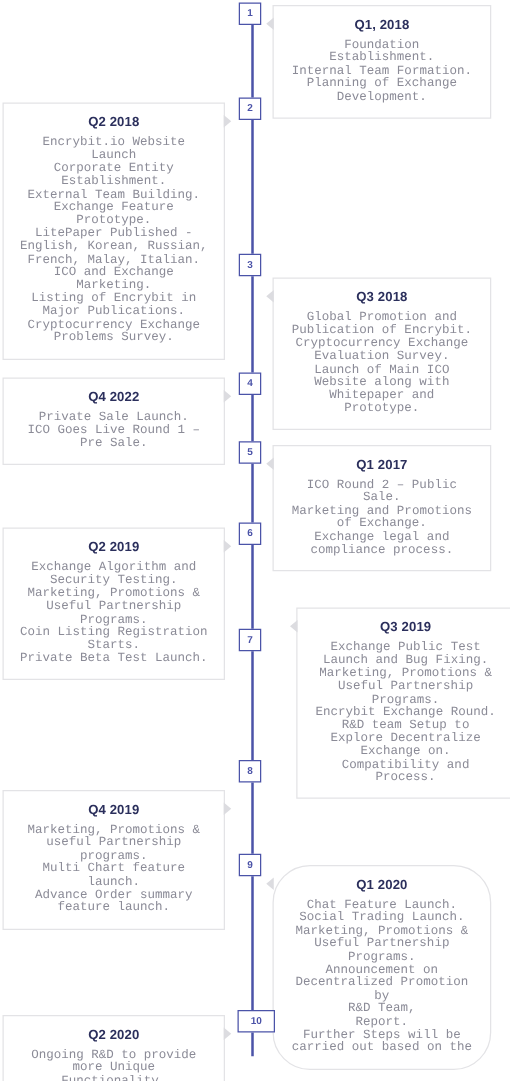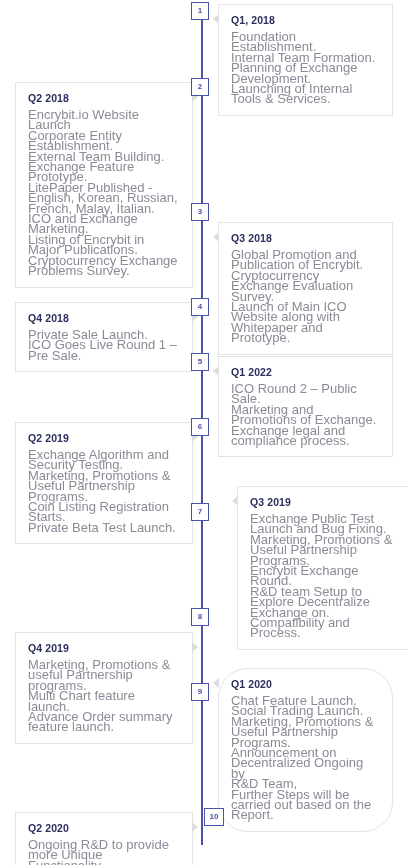--- a/index.html
+++ b/index.html
@@ -42,34 +42,35 @@
     background: #ffffff;
     color: #4b53a8;
     font-size: 8px;
     font-weight: bold;
     line-height: 16px;
     text-align: center;
     letter-spacing: 0px;
     z-index: 5;
   }
   .marker.wide {
-    left: 204px;
-    width: 20px;
+    left: 190px;
+    width: 30px;
   }
 
   
   .card {
     position: absolute;
     box-sizing: border-box;
     background: #ffffff;
     border: 1px solid #e3e3e6;
     padding: 9px 12px 10px 12px;
     width: 178px;
-  }
-  .card.left  { left: 15px; }
+    text-align: center;
+  }
+  .card.left  { left: 2px; }
   .card.right { left: 218px; width: 175px; }
 
   
   .caret {
     position: absolute;
     top: 9px;
     width: 0;
     height: 0;
     border-top: 5px solid transparent;
     border-bottom: 5px solid transparent;
@@ -89,25 +90,26 @@
     color: #2b2f5c;
     margin: 0 0 6px 0;
     letter-spacing: 0.1px;
   }
   .card-body {
     margin: 0;
     padding: 0;
     list-style: none;
   }
   .card-body li {
-    font-size: 13px;
+    font-size: 10px;
     line-height: 10.4px;
     color: #8b8b97;
     margin: 0;
     padding: 0;
+    font-family: Liberation Mono, monospace;
   }
 </style>
 </head>
 <body>
 
 <div id="timeline-root">
   <div class="spine-line"></div>
   <div id="markers-layer">
       <div class="marker" style="top: 2px;">1</div>
       <div class="marker" style="top: 78px;">2</div>
@@ -121,21 +123,20 @@
       <div class="marker wide" style="top: 808px;">10</div>
     </div>
   <div id="cards-layer">
       <div class="card right" style="top: 4px;">
         <span class="caret"></span>
         <div class="card-title">Q1, 2018</div>
         <ul class="card-body">
           <li>Foundation Establishment.</li>
           <li>Internal Team Formation.</li>
           <li>Planning of Exchange Development.</li>
-          <li>Launching of Internal Tools &amp; Services.</li>
         </ul>
       </div>
       <div class="card left" style="top: 82px;">
         <span class="caret"></span>
         <div class="card-title">Q2 2018</div>
         <ul class="card-body">
           <li>Encrybit.io Website Launch</li>
           <li>Corporate Entity Establishment.</li>
           <li>External Team Building.</li>
           <li>Exchange Feature Prototype.</li>
@@ -151,29 +152,29 @@
         <div class="card-title">Q3 2018</div>
         <ul class="card-body">
           <li>Global Promotion and Publication of Encrybit.</li>
           <li>Cryptocurrency Exchange Evaluation Survey.</li>
           <li>Launch of Main ICO Website along with</li>
           <li>Whitepaper and Prototype.</li>
         </ul>
       </div>
       <div class="card left" style="top: 302px;">
         <span class="caret"></span>
-        <div class="card-title">Q4 2018</div>
+        <div class="card-title">Q4 2022</div>
         <ul class="card-body">
           <li>Private Sale Launch.</li>
           <li>ICO Goes Live Round 1 – Pre Sale.</li>
         </ul>
       </div>
       <div class="card right" style="top: 356px;">
         <span class="caret"></span>
-        <div class="card-title">Q1 2022</div>
+        <div class="card-title">Q1 2017</div>
         <ul class="card-body">
           <li>ICO Round 2 – Public Sale.</li>
           <li>Marketing and Promotions of Exchange.</li>
           <li>Exchange legal and compliance process.</li>
         </ul>
       </div>
       <div class="card left" style="top: 422px;">
         <span class="caret"></span>
         <div class="card-title">Q2 2019</div>
         <ul class="card-body">
@@ -200,32 +201,32 @@
       <div class="card left" style="top: 612px; margin-top: 20px;">
         <span class="caret"></span>
         <div class="card-title">Q4 2019</div>
         <ul class="card-body">
           <li>Marketing, Promotions &amp; useful Partnership</li>
           <li>programs.</li>
           <li>Multi Chart feature launch.</li>
           <li>Advance Order summary feature launch.</li>
         </ul>
       </div>
-      <div class="card right" style="top: 668px; border-radius: 30px;">
+      <div class="card right" style="top: 692px; border-radius: 30px;">
         <span class="caret"></span>
         <div class="card-title">Q1 2020</div>
         <ul class="card-body">
           <li>Chat Feature Launch.</li>
           <li>Social Trading Launch.</li>
           <li>Marketing, Promotions &amp; Useful Partnership</li>
           <li>Programs.</li>
-          <li>Announcement on Decentralized Ongoing by</li>
+          <li>Announcement on Decentralized Promotion by</li>
           <li>R&amp;D Team,</li>
+          <li>Report.</li>
           <li>Further Steps will be carried out based on the</li>
-          <li>Report.</li>
         </ul>
       </div>
       <div class="card left" style="top: 812px;">
         <span class="caret"></span>
         <div class="card-title">Q2 2020</div>
         <ul class="card-body">
           <li>Ongoing R&amp;D to provide more Unique</li>
           <li>Functionality.</li>
           <li>Develop and Launch Features as per the Market</li>
         </ul>

